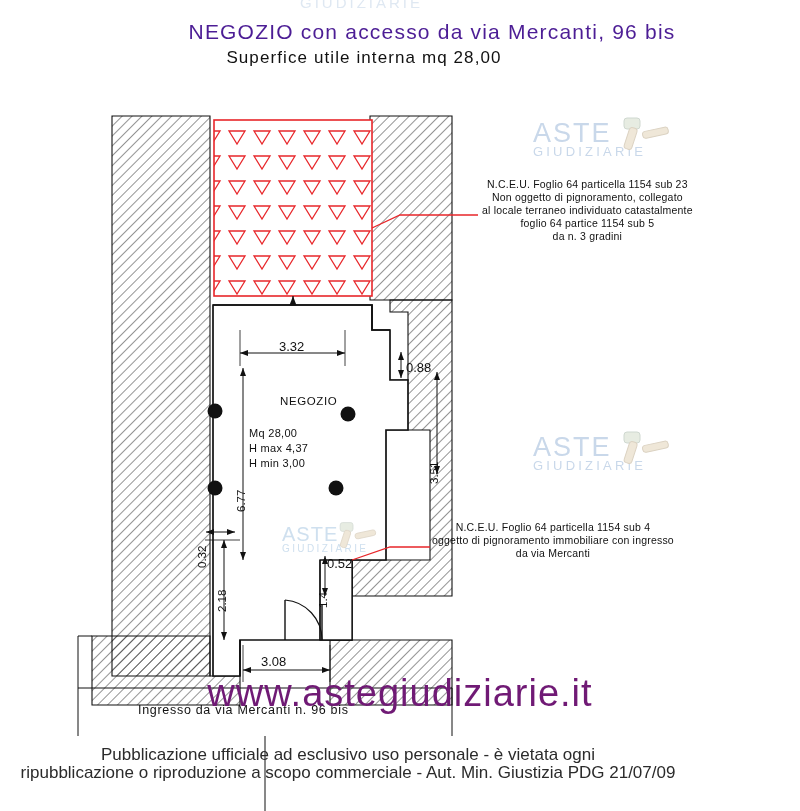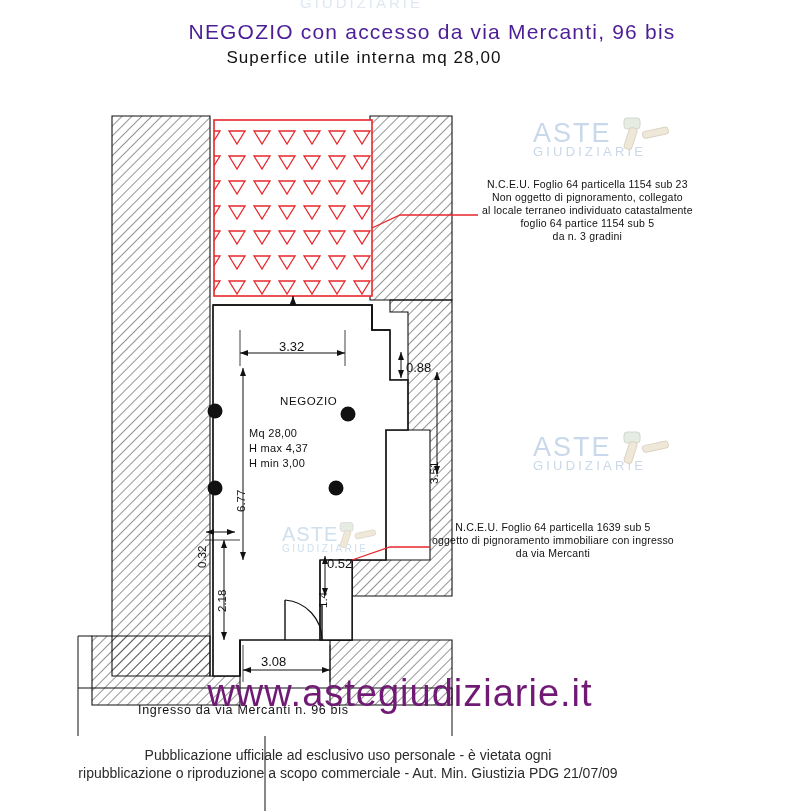--- a/index.html
+++ b/index.html
@@ -80,21 +80,21 @@
 
   .ingresso {
     left: 138px; top: 703px;
     font-size: 12.5px; letter-spacing: .7px; color: #111;
   }
 
   
   .footer {
     left: 0; top: 746px; width: 696px;
     text-align: center;
-    font-size: 14px;
+    font-size: 17px;
     line-height: 18px;
     color: #2b2b2b;
   }
 
   
   .wm-aste {
     color: #c9d8ea;
     font-size: 27px;
     letter-spacing: 2px;
     font-family: "Liberation Sans", sans-serif;
@@ -247,21 +247,21 @@
   <div class="abs rot90" style="left:208px; top:556px;">0.32</div>
   <div class="abs rot90" style="left:329px; top:596px;">1.4</div>
 
   <div class="abs ingresso">Ingresso da via Mercanti n. 96 bis</div>
 
   <div class="abs note note-1">N.C.E.U. Foglio 64 particella 1154 sub 23
 Non oggetto di pignoramento, collegato
 al locale terraneo individuato catastalmente
 foglio 64 partice 1154 sub 5
 da n. 3 gradini</div>
-  <div class="abs note note-2">N.C.E.U. Foglio 64 particella 1639 sub 5
+  <div class="abs note note-2">N.C.E.U. Foglio 64 particella 1154 sub 4
 oggetto di pignoramento immobiliare con ingresso
 da via Mercanti</div>
 
   <div class="abs wm-aste" style="left:533px; top:118px;">
     <span>ASTE</span>
     <span class="sub">GIUDIZIARIE</span>
   </div>
   <svg class="wm-gavel" style="left:620px; top:116px;" width="50" height="40" viewBox="0 0 50 40">
     <rect x="4" y="2" width="16" height="11" rx="3" fill="#e7ece2" stroke="#cfd8d0"></rect>
     <rect x="10" y="12" width="8" height="22" rx="3" transform="rotate(18 14 12)" fill="#efe7d8" stroke="#dbd2c2"></rect>

